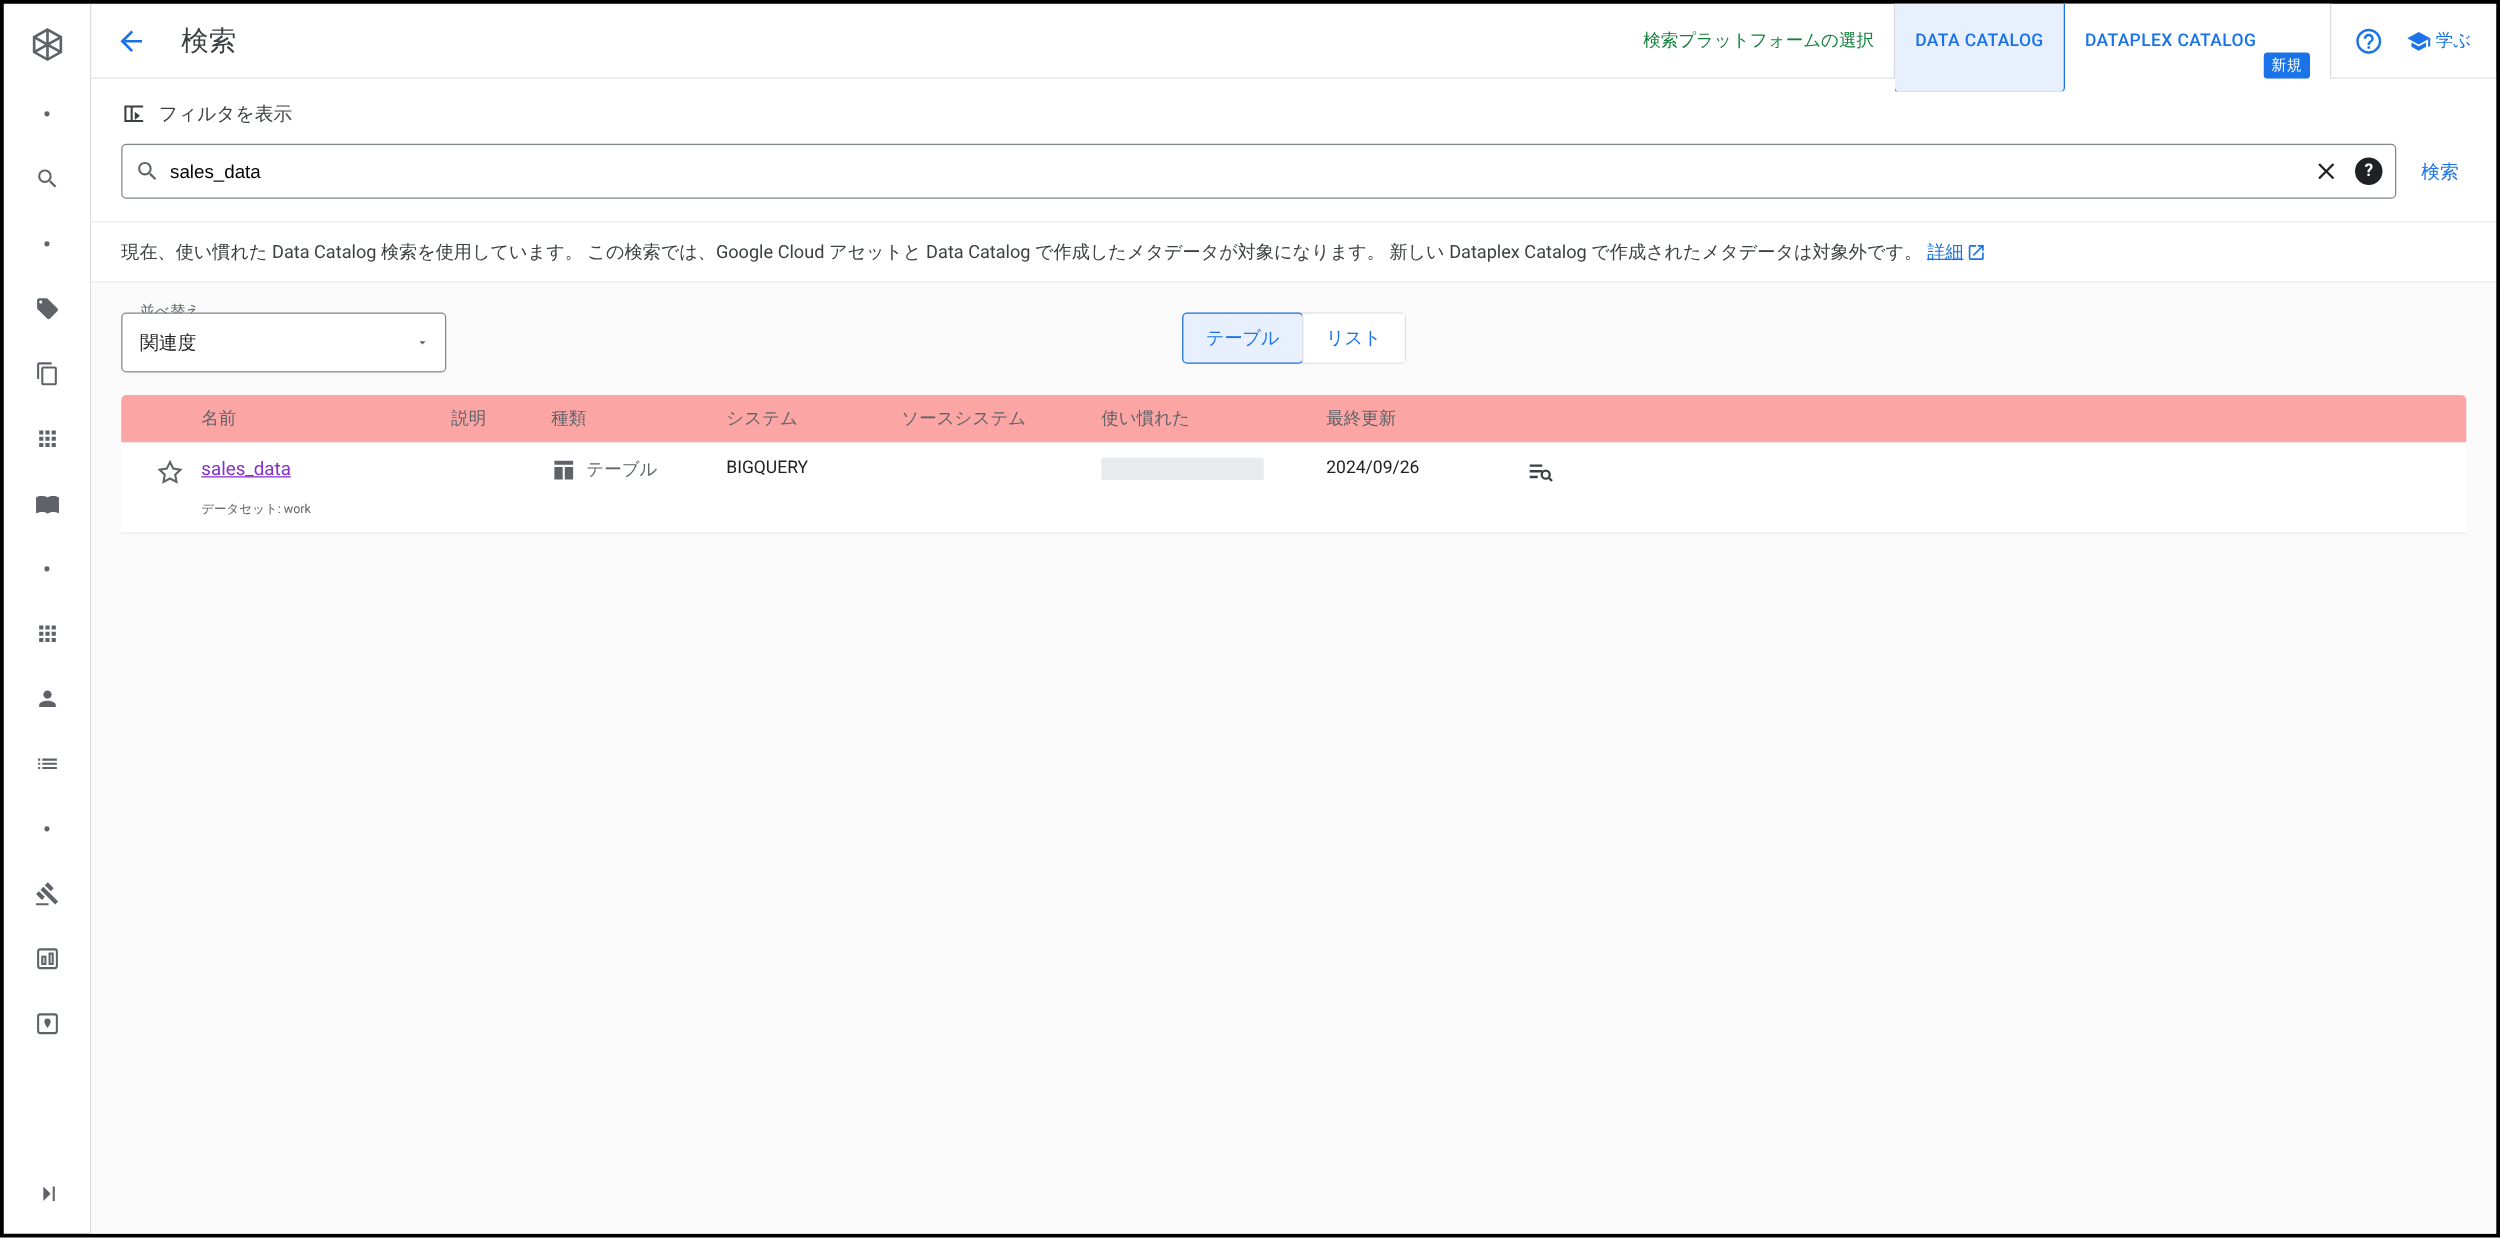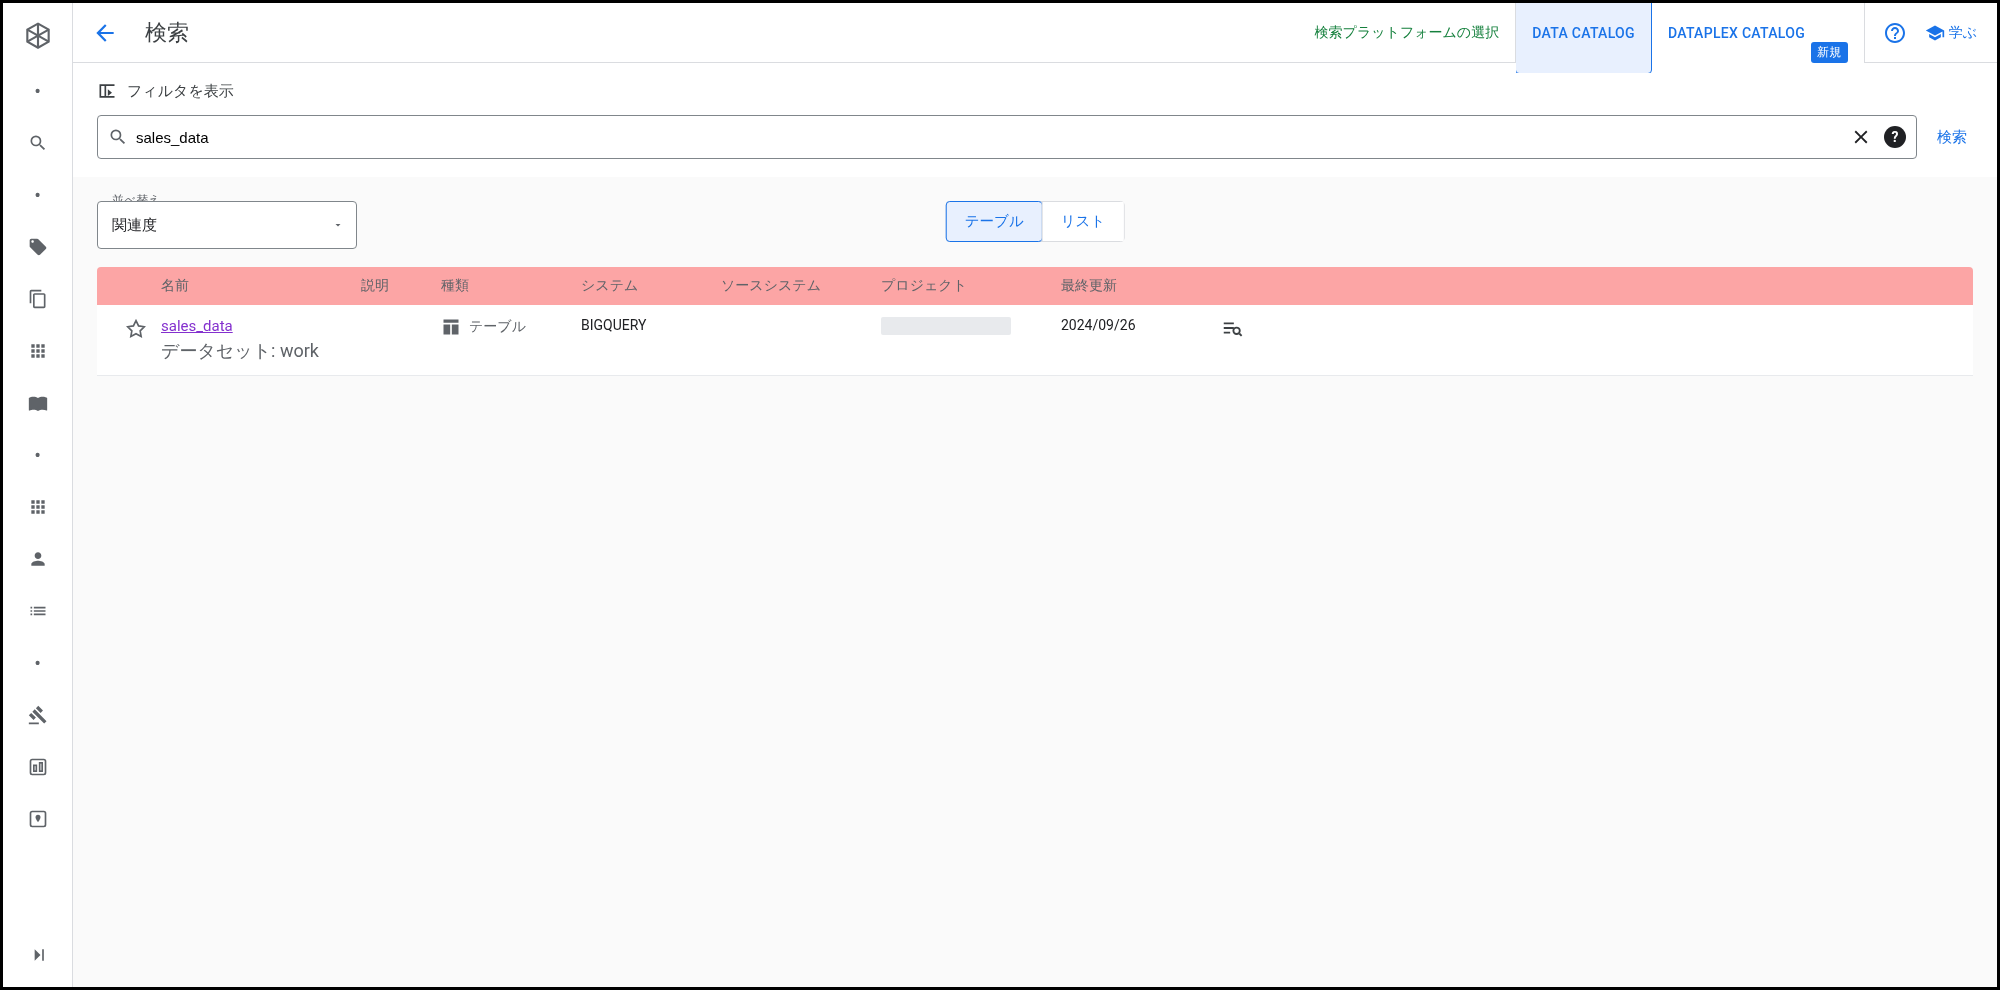--- a/index.html
+++ b/index.html
@@ -109,21 +109,21 @@
 .col-type { width:140px; }
 .col-system { width:140px; }
 .col-source { width:160px; }
 .col-project { width:180px; }
 .col-updated { width:160px; }
 .col-action { width:50px; }
 .trow { display:flex; padding:12px 14px; border-bottom:1px solid #e8eaed; align-items:flex-start; background:#fff;}
 .trow .col-star { display:flex; justify-content:center; padding-top:2px;}
 .star-icon { cursor:pointer; color:#5f6368;}
 .name-link { color:#8430ce; text-decoration:underline; cursor:pointer; font-size:15px;}
-.name-sub { color:#5f6368; font-size:18px; margin-top:4px;}
+.name-sub { color:#5f6368; font-size:10px; margin-top:16px;}
 .type-cell { display:flex; align-items:center; gap:8px; color:#5f6368;}
 .type-cell svg { color:#5f6368;}
 .proj-redact { background:#e8eaed; width:130px; height:18px; border-radius:2px;}
 .row-action { cursor:pointer; color:#3c4043;}
 svg { display:block; }
 </style>
 </head>
 <body>
 
 <div class="app">
@@ -256,20 +256,29 @@
           <span class="clear-btn">
             <svg width="22" height="22" viewBox="0 0 24 24" fill="#202124">
                 <path d="M19 6.41L17.59 5 12 10.59 6.41 5 5 6.41 10.59 12 5 17.59 6.41 19 12 13.41 17.59 19 19 17.59 13.41 12z"></path>
               </svg>
           </span>
           <span class="help-solid">?</span>
         </div>
         <span class="search-submit">検索</span>
       </div>
 
+      <div class="notice">
+        <span>現在、使い慣れた Data Catalog 検索を使用しています。 この検索では、Google Cloud アセットと Data Catalog で作成したメタデータが対象になります。 新しい Dataplex Catalog で作成されたメタデータは対象外です。</span>
+        <a>
+          <span>詳細</span>
+          <svg width="16" height="16" viewBox="0 0 24 24" fill="#1a73e8">
+              <path d="M19 19H5V5h7V3H5a2 2 0 00-2 2v14a2 2 0 002 2h14c1.1 0 2-.9 2-2v-7h-2v7zM14 3v2h3.59l-9.83 9.83 1.41 1.41L19 6.41V10h2V3h-7z"></path>
+            </svg>
+        </a>
+      </div>
 
       <div class="results-area">
         <div class="controls-row results-wrap">
           <div class="sort-wrap">
             <span class="sort-label">並べ替え</span>
             <div class="sort-select">
               <span>関連度</span>
               <span class="arrow">
                 <svg width="12" height="12" viewBox="0 0 24 24" fill="#5f6368">
                     <path d="M7 10l5 5 5-5z"></path>
@@ -288,21 +297,21 @@
         </div>
 
         <div class="table">
           <div class="thead">
             <div class="col-star"></div>
             <div class="col-name">名前</div>
             <div class="col-desc">説明</div>
             <div class="col-type">種類</div>
             <div class="col-system">システム</div>
             <div class="col-source">ソースシステム</div>
-            <div class="col-project">プロジェクト</div>
+            <div class="col-project">使い慣れた</div>
             <div class="col-updated">最終更新</div>
             <div class="col-action"></div>
           </div>
           <div class="trow">
             <div class="col-star">
               <span class="star-icon">
                 <svg width="20" height="20" viewBox="0 0 24 24" fill="none" stroke="#5f6368" stroke-width="2">
                     <path d="M12 2l3.09 6.26L22 9.27l-5 4.87 1.18 6.88L12 17.77l-6.18 3.25L7 14.14 2 9.27l6.91-1.01L12 2z"></path>
                   </svg>
               </span>

